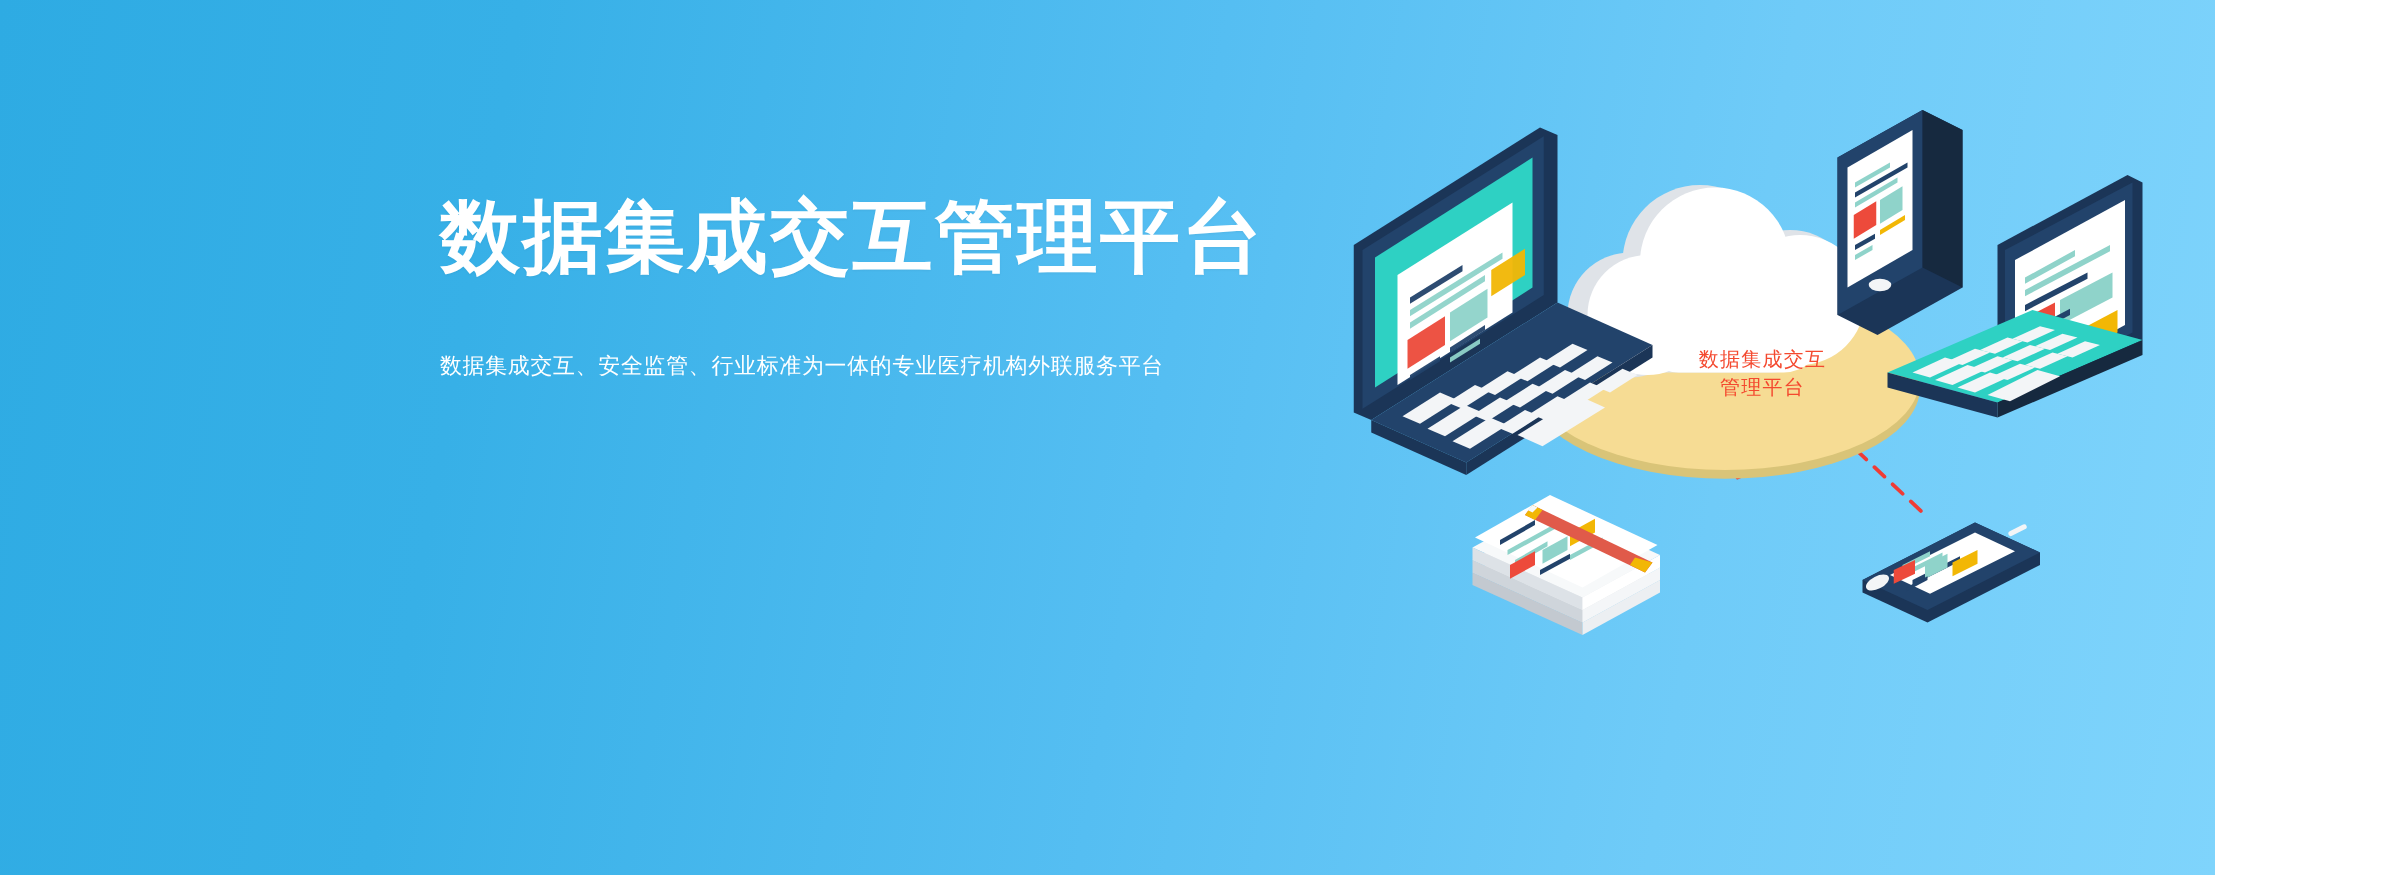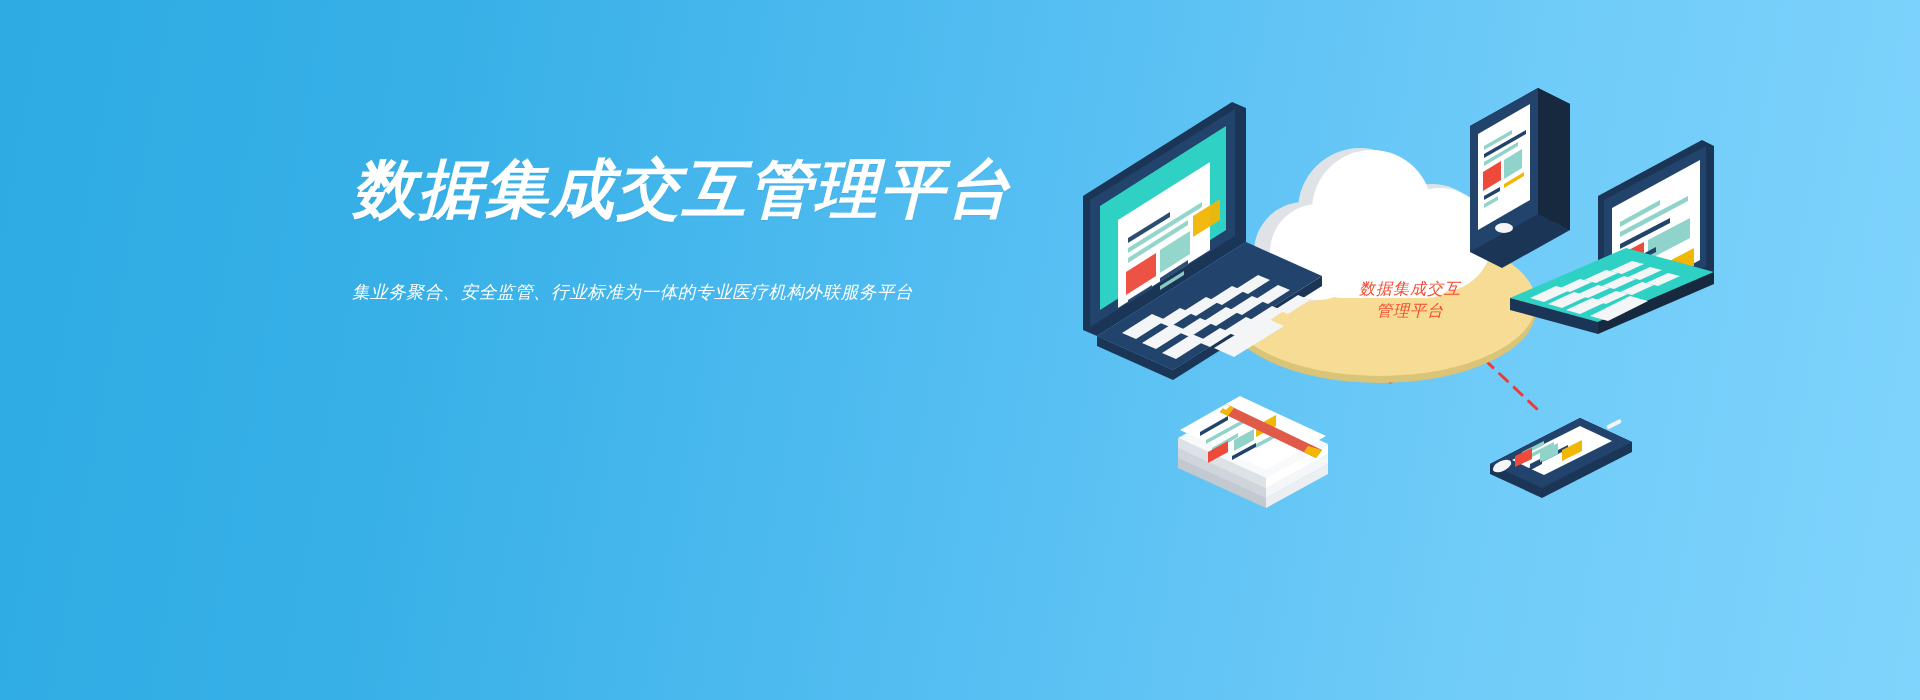--- a/index.html
+++ b/index.html
@@ -3,24 +3,23 @@
 <meta charset="utf-8">
 <style>
   * { margin:0; padding:0; box-sizing:border-box; }
   html, body {
     width:1920px; height:700px;
     overflow:hidden;
     font-family:"Liberation Sans","DejaVu Sans",sans-serif;
   }
   #banner {
     position:relative;
-    width:1920px; height:700px;
+    width:1772px; height:700px;
     background:linear-gradient(100deg,#2eabe3 0%,#37b0e7 22%,#55bef2 52%,#6fcbf8 76%,#7fd4fc 100%);
     overflow:hidden;
-    font-style:italic;
   }
 
   
   #text-block {
     position:absolute;
     left:352px; top:148px;
     width:660px;
   }
   #headline {
     color:#ffffff;
@@ -62,21 +61,21 @@
     pointer-events:none;
   }
 </style>
 </head>
 <body>
 
 <div id="banner">
 
   <div id="text-block">
     <div id="headline">数据集成交互管理平台</div>
-    <div id="subtitle">集业务聚合、安全监管、行业标准为一体的专业医疗机构外联服务平台</div>
+    <div id="subtitle">数据集成交互、安全监管、行业标准为一体的专业医疗机构外联服务平台</div>
   </div>
 
   <div id="illustration">
     <svg viewBox="0 0 820 560" xmlns="http://www.w3.org/2000/svg">
       <defs>
         <clipPath id="clipLaptopL">
             <path d="M120 50 L262 6 L268 10 L268 148 L126 192 L120 188 Z"></path>
           </clipPath>
       </defs>
 

